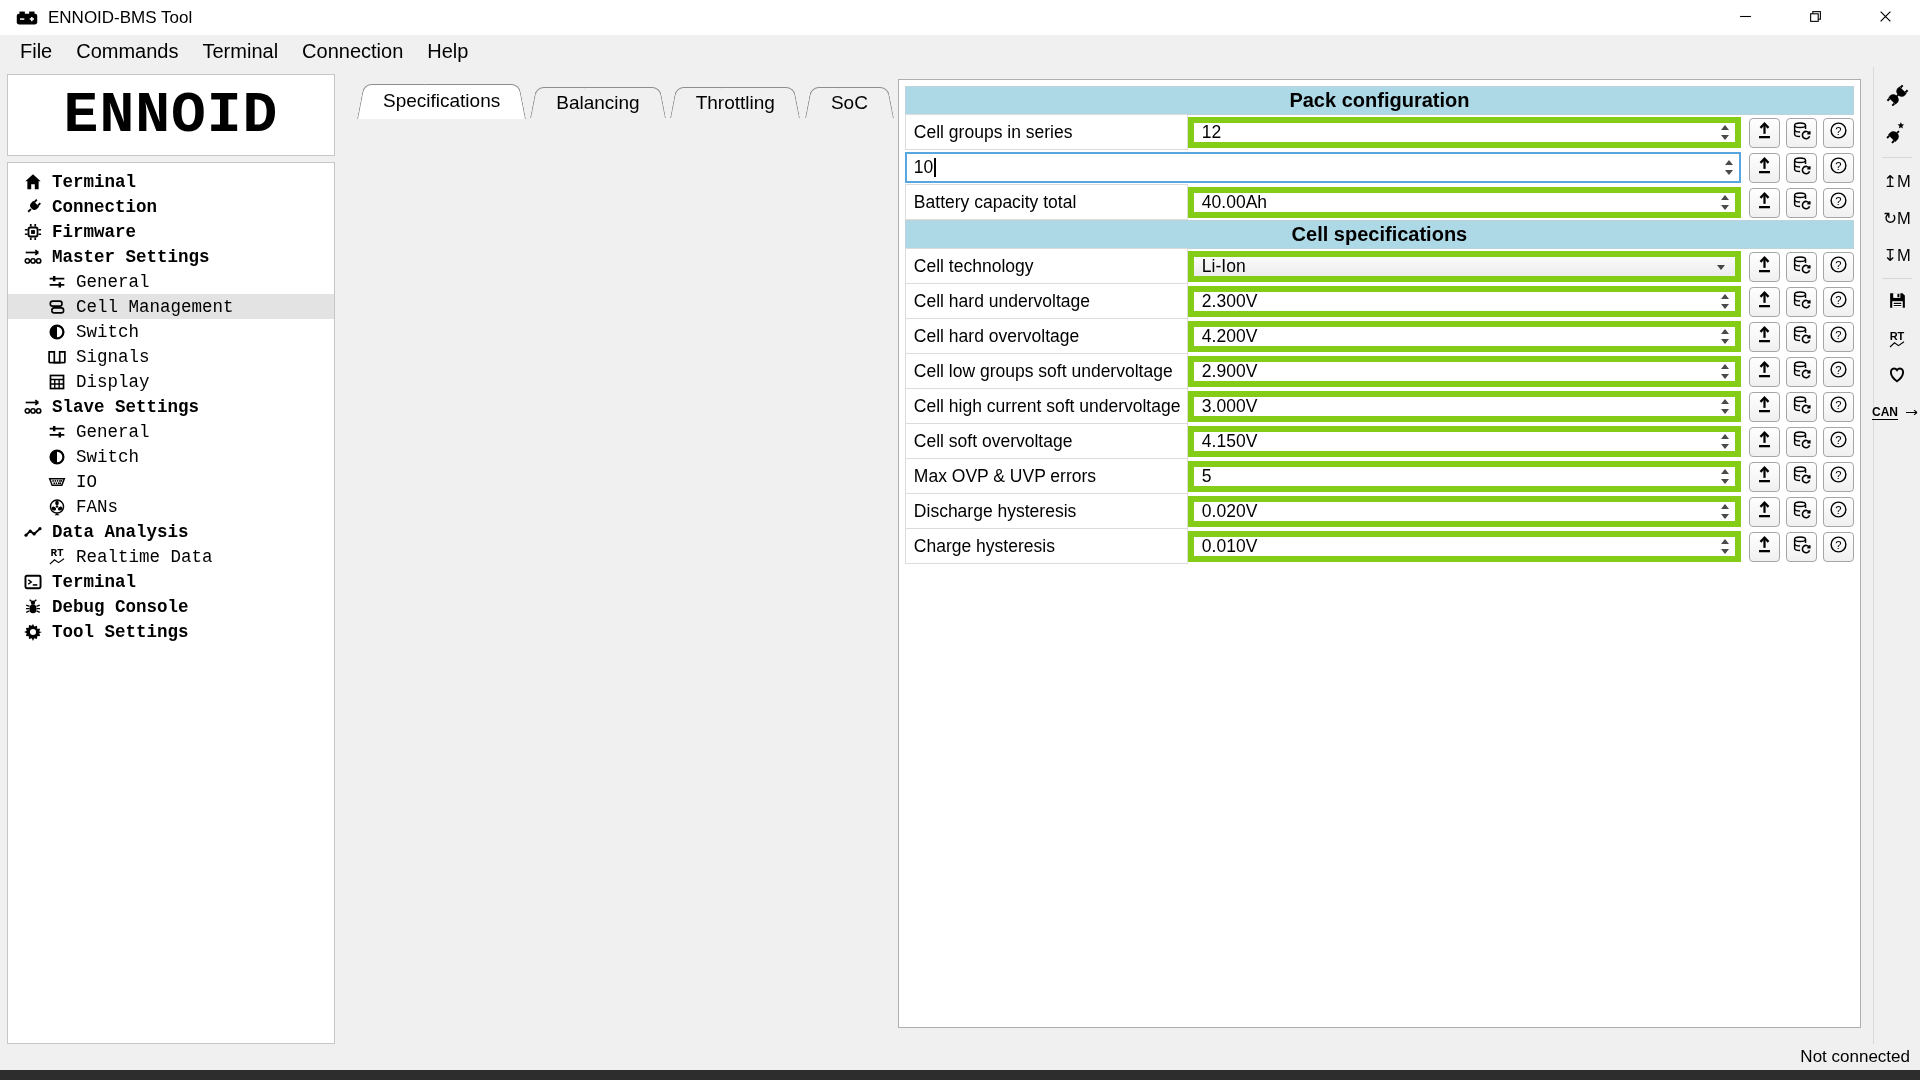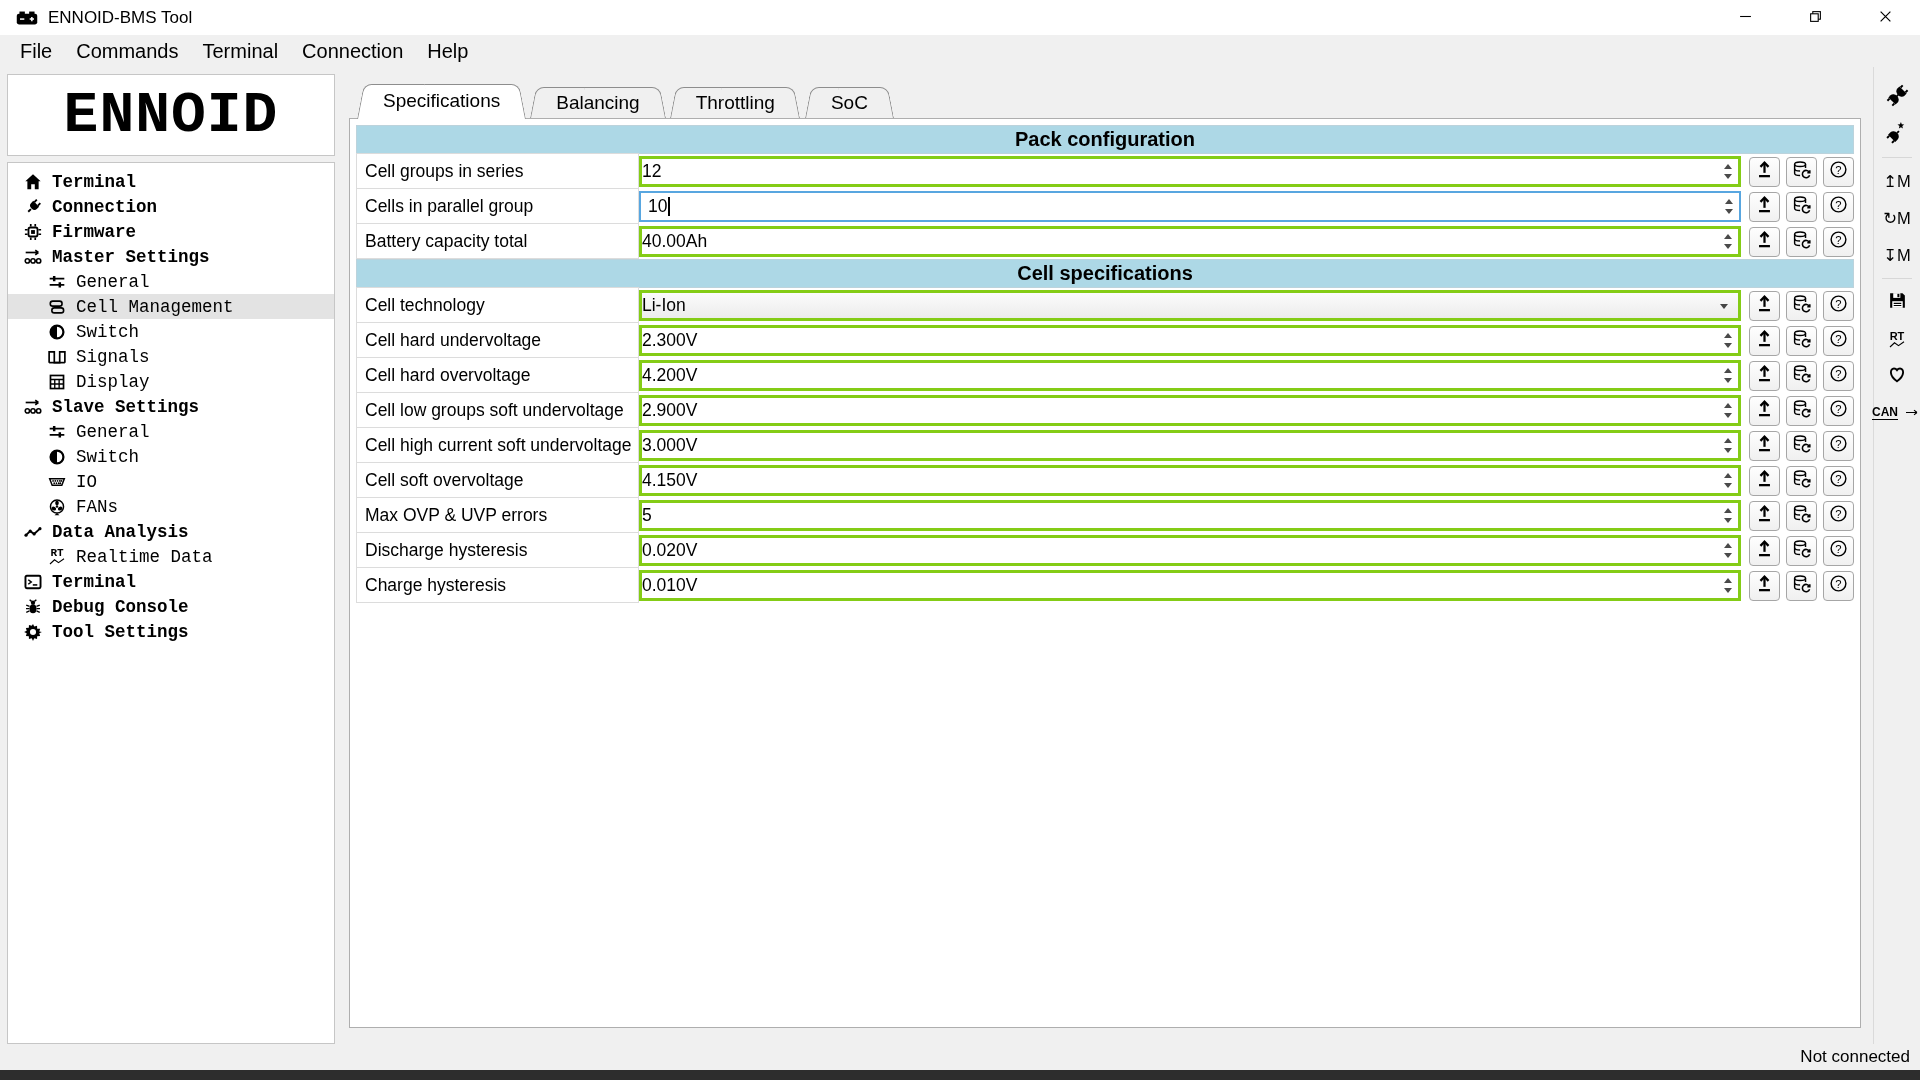--- a/index.html
+++ b/index.html
@@ -28,36 +28,36 @@
   .nav-item { height:25px; display:flex; align-items:center; padding-left:12px; font-size:17.5px; white-space:nowrap; }
   .nav-item.top { font-weight:700; }
   .nav-item.sub { padding-left:36px; font-weight:400; }
   .nav-item.selected { background:#e3e3e3; }
   .nav-icon { width:26px; flex:none; display:flex; align-items:center; justify-content:center; margin-right:6px; }
   .rtg { display:flex; flex-direction:column; align-items:center; font-size:11px; font-weight:700; line-height:10px; }
   .cang { display:flex; flex-direction:row; align-items:center; font-size:12px; font-weight:700; line-height:12px; }
   .cant { border-bottom:1.5px solid #000; padding-bottom:1px; }
 
   
-  .content { flex:1; min-width:0; display:flex; flex-direction:column; margin:12px 12px 0 14px; padding-bottom:16px; }
+  .content { flex:1; min-width:0; display:flex; flex-direction:row; margin:12px 12px 0 14px; padding-bottom:16px; }
   .tabbar { height:39px; flex:none; display:flex; align-items:flex-end; padding-left:8px; position:relative; z-index:2; }
   .tab { position:relative; height:31px; display:flex; align-items:center; justify-content:center; padding:0 26px; margin-right:4px; }
   .tab.active { height:34px; }
   .thalf { position:absolute; top:0; bottom:0; width:56%; background:#f0f0f0; border:1px solid #8d8d8d; border-bottom:none; transform-origin:bottom; }
   .thalf.tl { left:0; transform:skewX(-11deg); border-right:none; border-radius:8px 0 0 0; }
   .thalf.tr { right:0; transform:skewX(11deg); border-left:none; border-radius:0 8px 0 0; }
   .tab.active .thalf { background:#fff; bottom:-1px; }
   .tab-label { position:relative; z-index:1; font-size:19px; }
 
   .panel { flex:1; background:#fff; border:1px solid #aeaeae; position:relative; z-index:1; padding:6px; overflow:hidden; }
 
   .sec-header { height:29px; background:#add8e6; border:1px solid #bcd3dc; display:flex; align-items:center; justify-content:center; font-size:20px; font-weight:700; }
   .trow { display:flex; height:35px; align-items:stretch; }
   .tlabel { width:283px; flex:none; background:#fff; border:1px solid #dcdcdc; margin-top:-1px; display:flex; align-items:center; padding-left:8px; font-size:17.5px; white-space:nowrap; overflow:hidden; }
-  .tfield { flex:1; position:relative; margin:2px 8px 2px 0; border:3px solid #84cc16; background:#fff; display:flex; align-items:center; font-size:17.5px; }
+  .tfield { flex:1; position:relative; margin:2px 8px 2px 0; border:6px solid #84cc16; background:#fff; display:flex; align-items:center; padding-left:8px; font-size:17.5px; }
   .tfield.focused { border:2px solid #58a6e0; padding-left:7px; }
   .tfield.combo { background:linear-gradient(#fbfbfb,#ececec); }
   .fval { white-space:nowrap; }
   .caret { display:inline-block; width:1.5px; height:19px; background:#000; margin-left:1px; }
   .spin { position:absolute; right:1px; top:1px; bottom:1px; width:19px; display:flex; flex-direction:column; align-items:center; justify-content:center; gap:5px; }
   .sp-up { width:0; height:0; border-left:4.5px solid transparent; border-right:4.5px solid transparent; border-bottom:5px solid #4a4a4a; }
   .sp-dn { width:0; height:0; border-left:4.5px solid transparent; border-right:4.5px solid transparent; border-top:5px solid #4a4a4a; }
   .combo-arrow { position:absolute; right:10px; top:50%; margin-top:-2px; width:0; height:0; border-left:4.5px solid transparent; border-right:4.5px solid transparent; border-top:5.5px solid #444; }
   .factions { flex:none; display:flex; align-items:center; gap:6px; }
   .abtn { width:31px; height:30px; border:1px solid #a6a6a6; border-radius:4px; background:linear-gradient(#fefefe,#f0f0f0); display:flex; align-items:center; justify-content:center; }
@@ -371,21 +371,20 @@
               </div>
               <div class="abtn">
                 <span><svg viewBox="0 0 16 16" width="19" height="19">
                     <circle cx="8" cy="8" r="6.2" fill="none" stroke="#000" stroke-width="1.2"></circle>
                     <text x="8" y="11.4" text-anchor="middle" font-size="9.5" fill="#000">?</text>
                   </svg></span>
               </div>
             </div>
           </div>
           <div class="trow">
-            <div class="tlabel">Cells in parallel group</div>
             <div class="tfield spinb focused">
               <span class="fval">10</span>
               <span class="caret"></span>
               <span class="spin">
                 <span class="sp-up"></span>
                 <span class="sp-dn"></span>
               </span>
             </div>
             <div class="factions">
               <div class="abtn">

